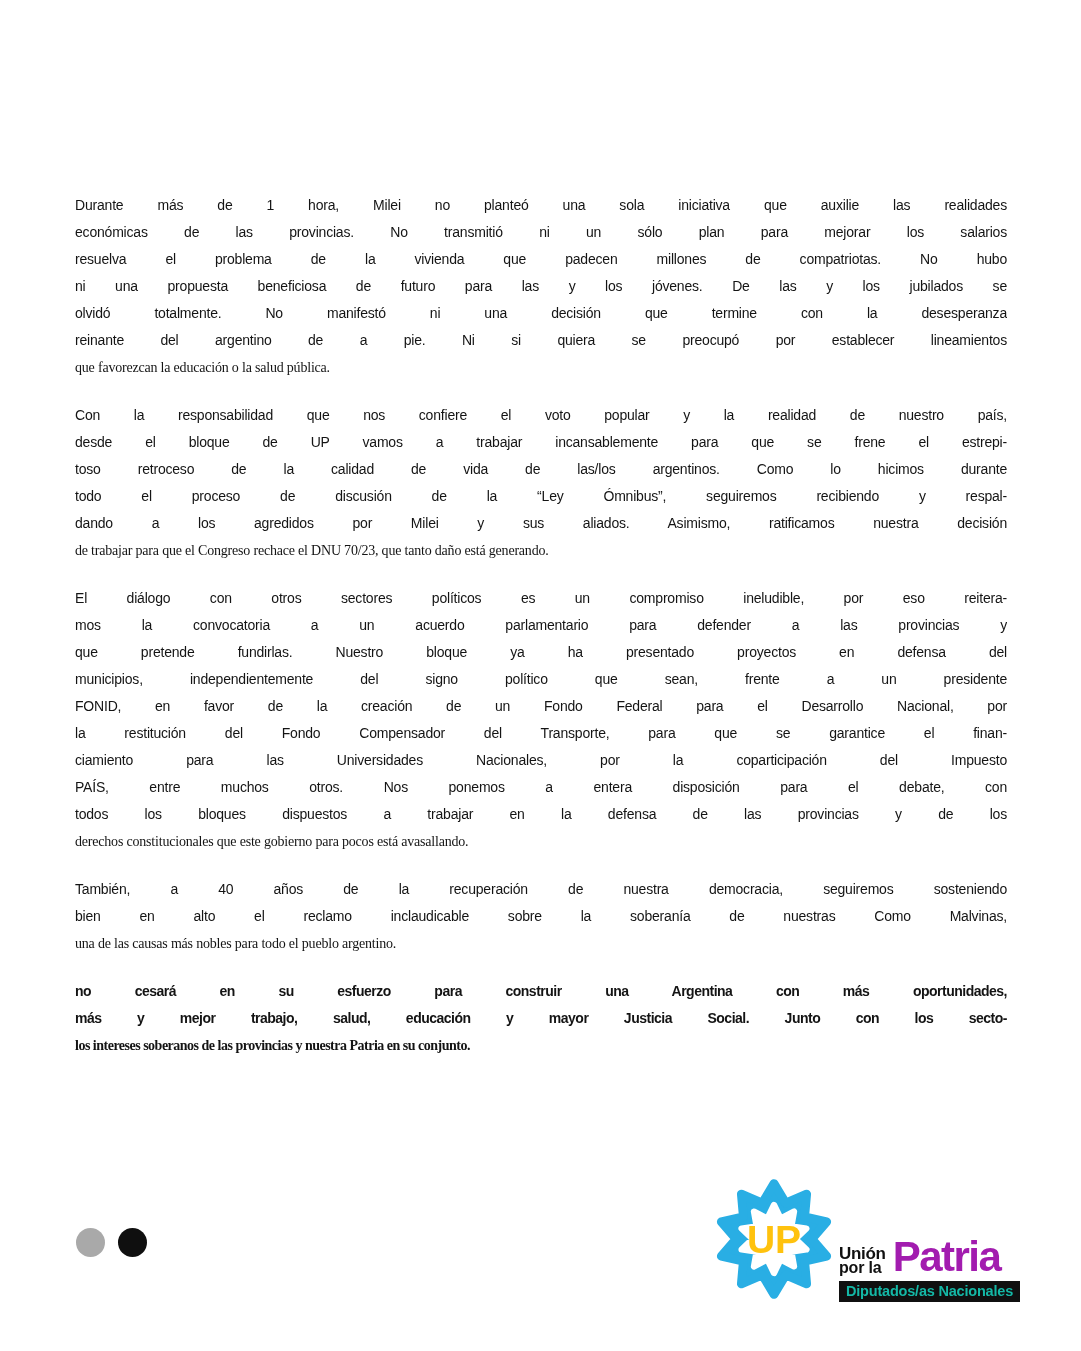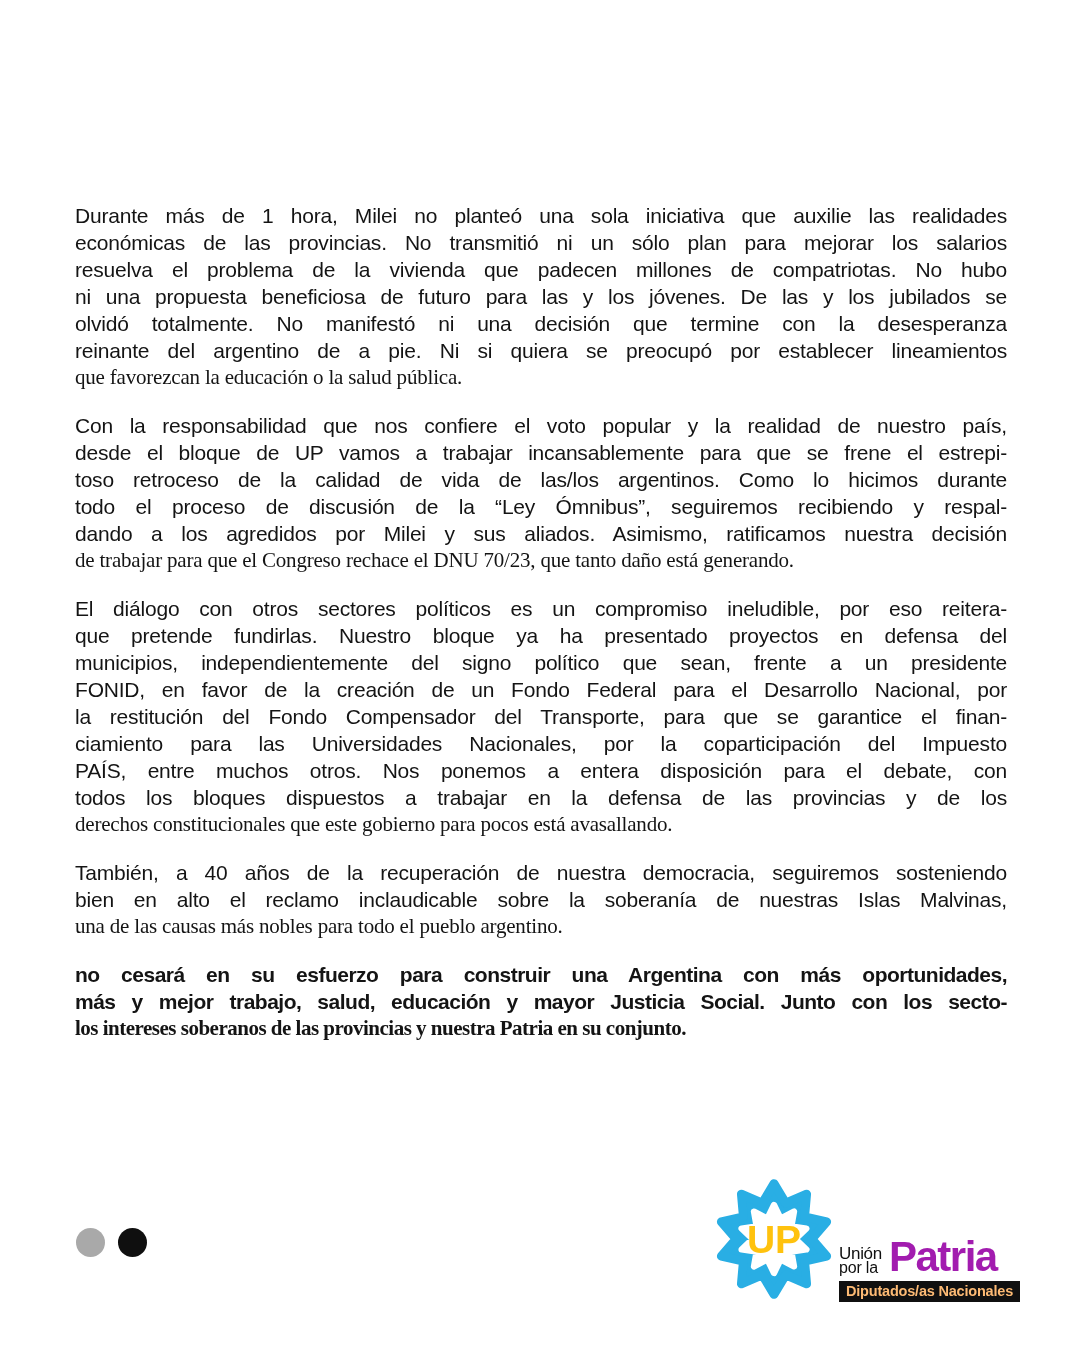--- a/index.html
+++ b/index.html
@@ -6,52 +6,52 @@
   body {
     width: 1081px; height: 1351px;
     background: #ffffff;
     font-family: "Liberation Sans", sans-serif;
     color: #141414;
   }
   .page { position: relative; width: 1081px; height: 1351px; background: #ffffff; overflow: hidden; }
 
   
   .textblock {
-    position: absolute; left: 75px; top: 202px; width: 932px;
-    font-size: 21px; line-height: 27px; letter-spacing: -0.2px;
+    position: absolute; left: 75px; top: 192px; width: 932px;
+    font-size: 14px; line-height: 27px; letter-spacing: -0.2px;
   }
   .para { margin: 0 0 21px 0; }
   .para.bold { font-weight: 700; letter-spacing: -0.5px; }
   .line {
     height: 27px; overflow: hidden;
     text-align: justify; text-align-last: justify;
   }
   .line.last { text-align-last: left; font-family: Liberation Serif, serif; }
 
   
   .dots { position: absolute; left: 76px; top: 1228px; display: flex; gap: 13px; }
   .dot { width: 29px; height: 29px; border-radius: 50%; }
   .dot.inactive { background: #a9a9a9; }
   .dot.active { background: #0f0f0f; }
 
   
   .logo { position: absolute; left: 711px; top: 1176px; display: flex; align-items: flex-end; }
   .logo-sun { width: 126px; height: 126px; flex: 0 0 auto; }
   .logo-text { margin-left: 2px; }
   .logo-top-row { display: flex; align-items: flex-start; }
-  .logo-stack { margin-top: 7px; margin-right: 7px; font-weight: 400; color: #101010; }
+  .logo-stack { margin-top: 7px; margin-right: 7px; font-weight: 700; color: #101010; }
   .logo-stack .l1 { font-size: 17px; line-height: 17px; display: block; letter-spacing: -0.3px; }
   .logo-stack .l2 { font-size: 16px; line-height: 12px; display: block; letter-spacing: -0.2px; }
   .logo-patria {
     font-size: 42px; line-height: 38px; font-weight: 700;
     color: #a21caf; letter-spacing: -1.5px;
   }
   .logo-badge {
     margin-top: 5px; display: inline-block;
-    background: #101010; color: #fdba74;
+    background: #101010; color: #14b8a6;
     font-size: 14.5px; font-weight: 700; letter-spacing: -0.2px;
     padding: 2px 7px 3px 7px;
   }
 </style>
 </head>
 <body>
 
 <div class="page">
 
   <section class="textblock" id="paragraphs">
@@ -67,32 +67,33 @@
       <div class="para">
         <div class="line">Con la responsabilidad que nos confiere el voto popular y la realidad de nuestro país,</div>
         <div class="line">desde el bloque de UP vamos a trabajar incansablemente para que se frene el estrepi-</div>
         <div class="line">toso retroceso de la calidad de vida de las/los argentinos. Como lo hicimos durante</div>
         <div class="line">todo el proceso de discusión de la “Ley Ómnibus”, seguiremos recibiendo y respal-</div>
         <div class="line">dando a los agredidos por Milei y sus aliados. Asimismo, ratificamos nuestra decisión</div>
         <div class="line last">de trabajar para que el Congreso rechace el DNU 70/23, que tanto daño está generando.</div>
       </div>
       <div class="para">
         <div class="line">El diálogo con otros sectores políticos es un compromiso ineludible, por eso reitera-</div>
+        <div class="line">mos la convocatoria a un acuerdo parlamentario para defender a las provincias y</div>
         <div class="line">que pretende fundirlas. Nuestro bloque ya ha presentado proyectos en defensa del</div>
         <div class="line">municipios, independientemente del signo político que sean, frente a un presidente</div>
         <div class="line">FONID, en favor de la creación de un Fondo Federal para el Desarrollo Nacional, por</div>
         <div class="line">la restitución del Fondo Compensador del Transporte, para que se garantice el finan-</div>
         <div class="line">ciamiento para las Universidades Nacionales, por la coparticipación del Impuesto</div>
         <div class="line">PAÍS, entre muchos otros. Nos ponemos a entera disposición para el debate, con</div>
         <div class="line">todos los bloques dispuestos a trabajar en la defensa de las provincias y de los</div>
         <div class="line last">derechos constitucionales que este gobierno para pocos está avasallando.</div>
       </div>
       <div class="para">
         <div class="line">También, a 40 años de la recuperación de nuestra democracia, seguiremos sosteniendo</div>
-        <div class="line">bien en alto el reclamo inclaudicable sobre la soberanía de nuestras Islas Malvinas,</div>
+        <div class="line">bien en alto el reclamo inclaudicable sobre la soberanía de nuestras Como Malvinas,</div>
         <div class="line last">una de las causas más nobles para todo el pueblo argentino.</div>
       </div>
       <div class="para bold">
         <div class="line">no cesará en su esfuerzo para construir una Argentina con más oportunidades,</div>
         <div class="line">más y mejor trabajo, salud, educación y mayor Justicia Social. Junto con los secto-</div>
         <div class="line last">los intereses soberanos de las provincias y nuestra Patria en su conjunto.</div>
       </div>
     </section>
 
   <div class="dots">

